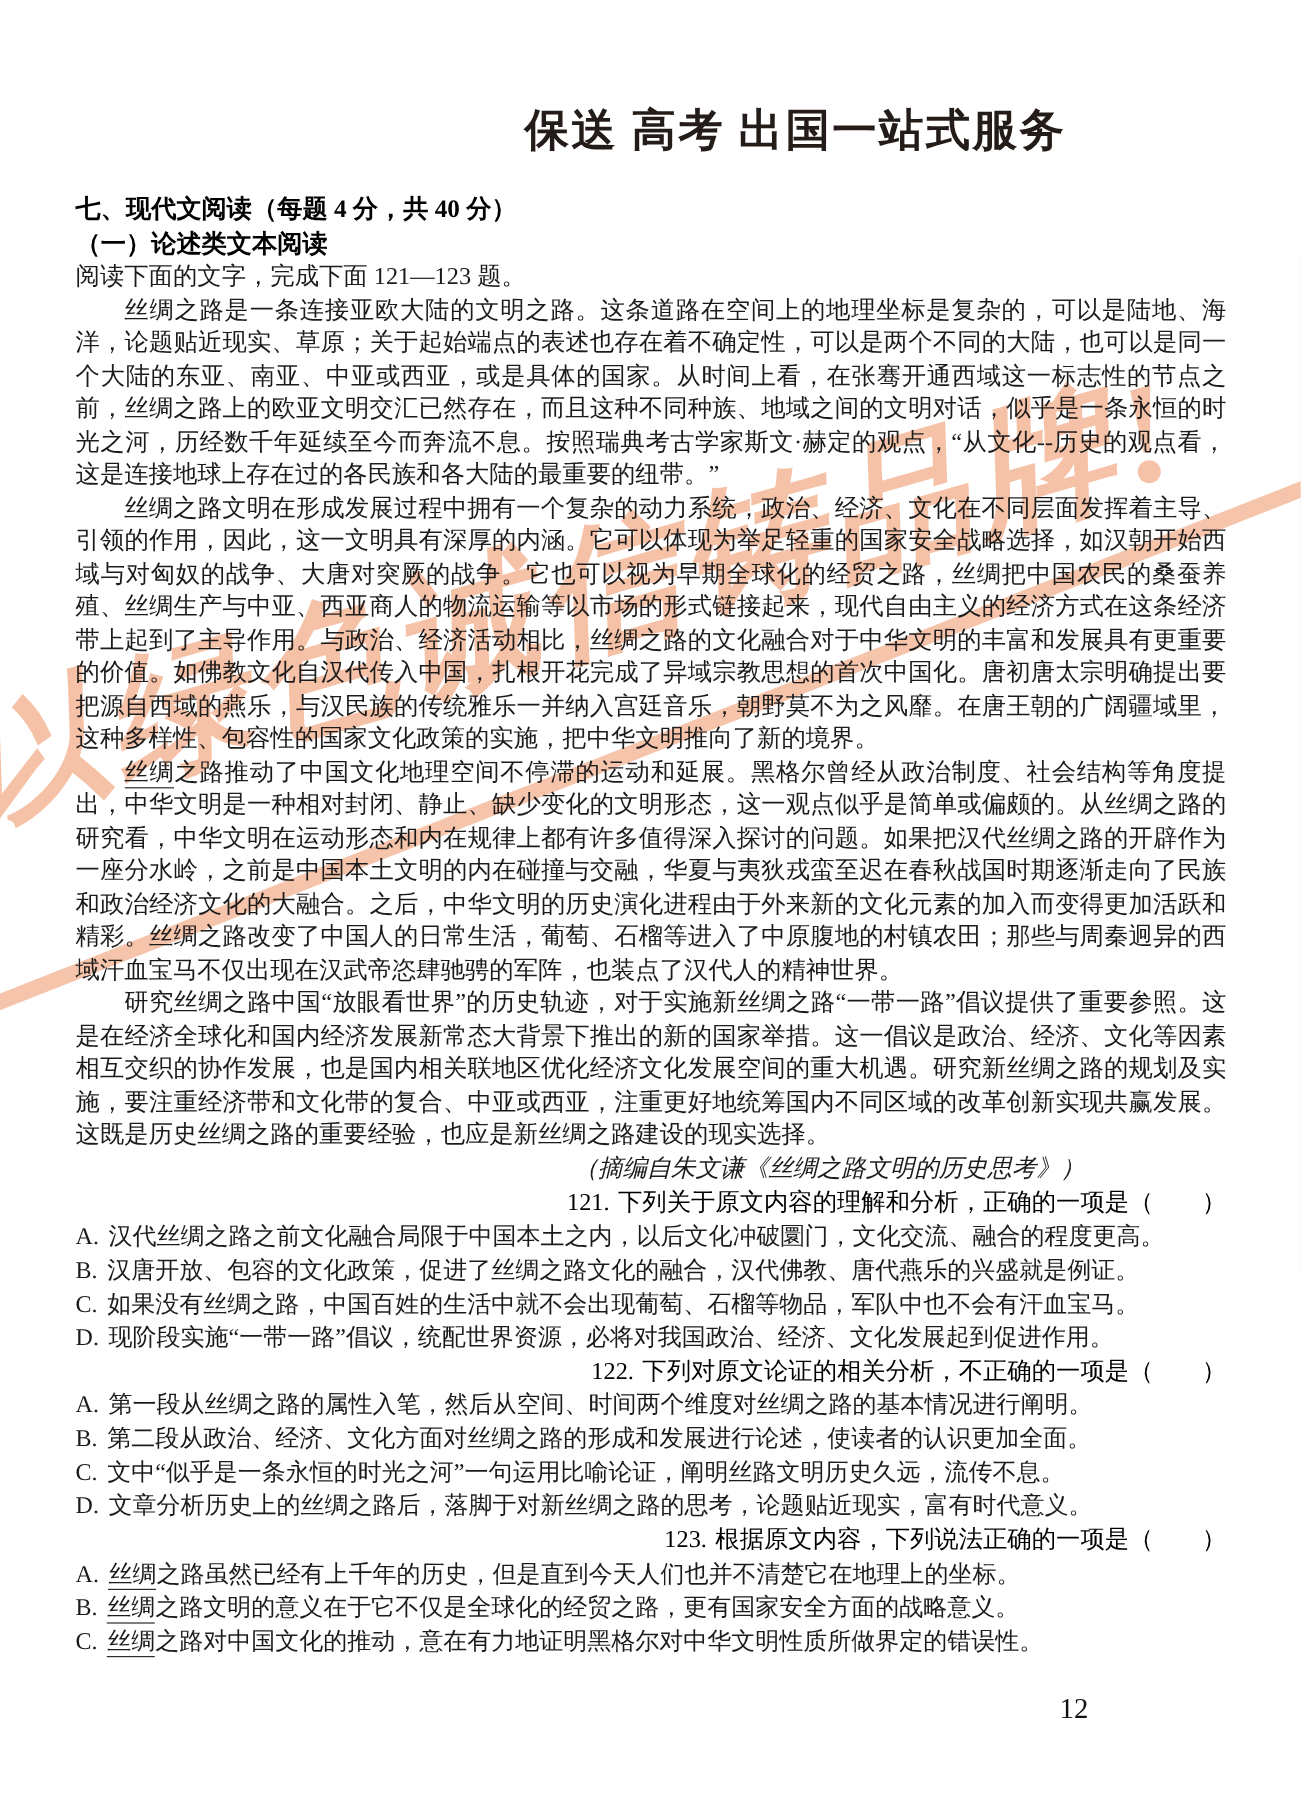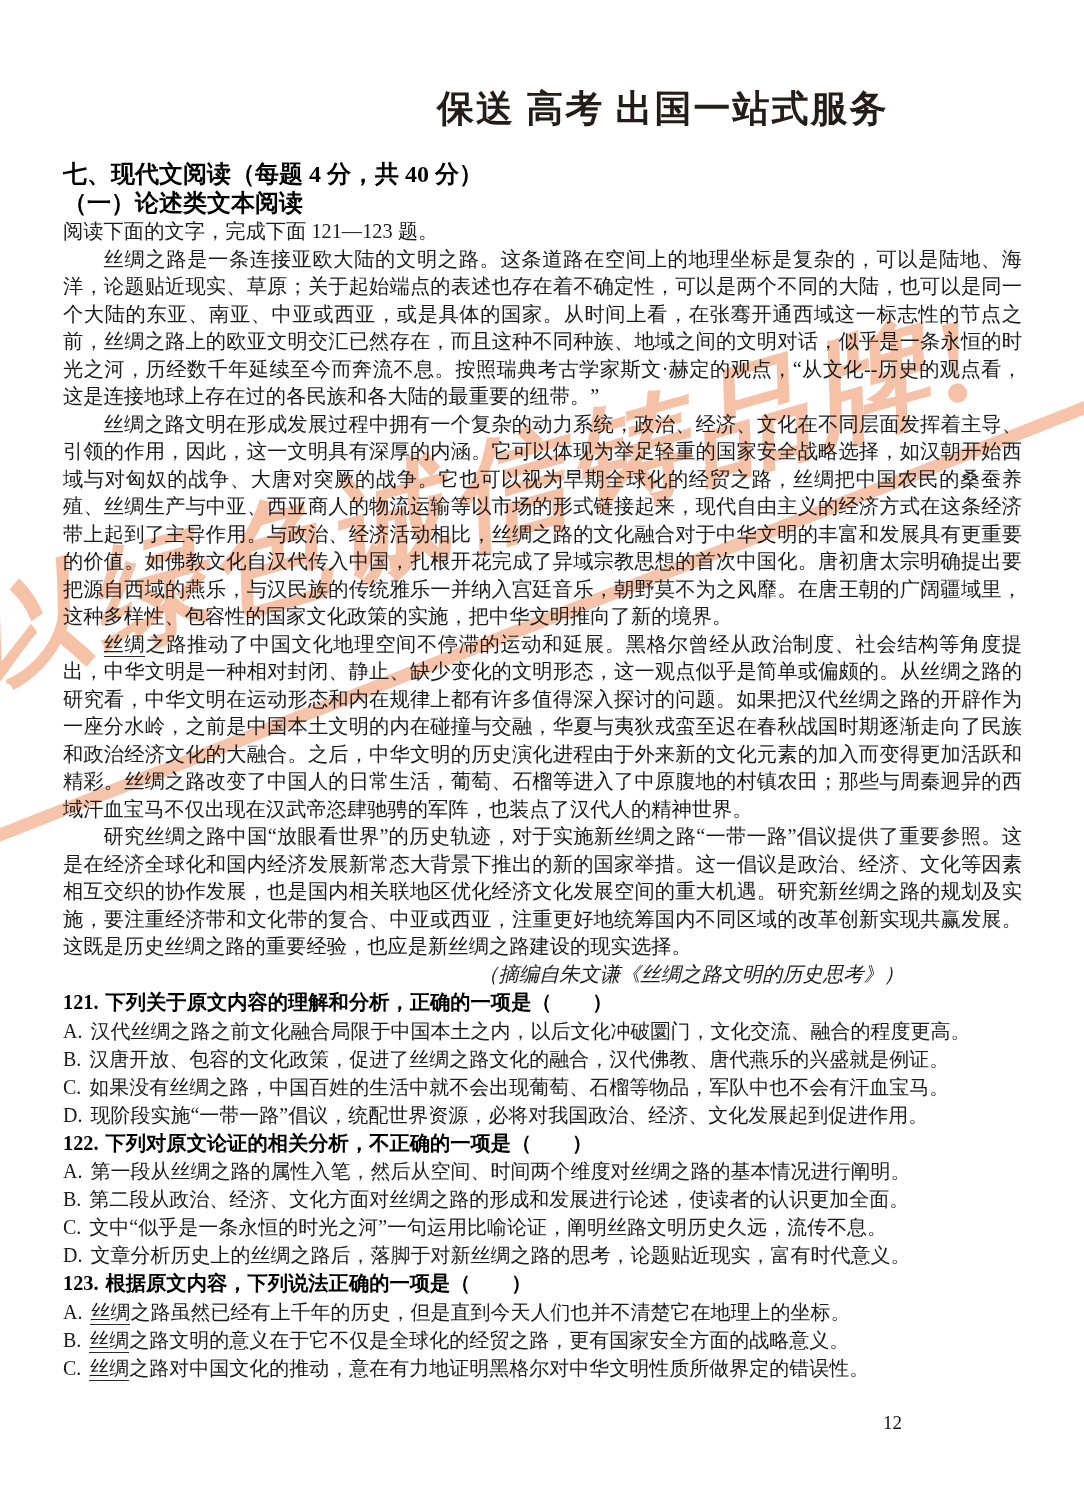--- a/index.html
+++ b/index.html
@@ -30,34 +30,34 @@
     font-weight:bold; font-size:37px; letter-spacing:2px; color:#241c18;
     white-space:nowrap;
   }
   
   .content {
     position:absolute; left:63px; top:160px; width:959px; z-index:1;
     font-size:20.3px; line-height:27.5px; text-align:justify;
   }
   .prev { text-indent:1.4em; }
   .sec-title, .sub-title {
-    font-weight:bold; font-size:24px; line-height:29px;
+    font-weight:bold; font-size:21px; line-height:29px;
     text-align:left; color:#000;
   }
   .instruction { text-align:left; }
   .body-p { text-indent:2em; }
   .attribution { text-align:right; padding-right:118px;font-style:italic; }
-  .stem { font-weight:bold; line-height:28.5px; text-align:left; color:#000; }
+  .stem { font-weight:normal; line-height:28.5px; text-align:right; color:#000; }
   .qnum { margin-right:7px; }
   .opt { font-size:20px; line-height:28px; white-space:nowrap; text-align:left; overflow:hidden; }
   .opt-label { margin-right:8px; }
   .ul { border-bottom:1.5px solid #2a2a2a; padding-bottom:1px; }
   .page-num {
     position:absolute; left:883px; top:1412px; z-index:1;
-    font-size:19px; color:#111;
+    font-size:24px; color:#111;
   }
 </style>
 </head>
 <body>
 
 <div class="page">
 
   <div class="wm-band"></div>
   <div class="wm-text">以绿色诚信铸品牌!</div>
 

